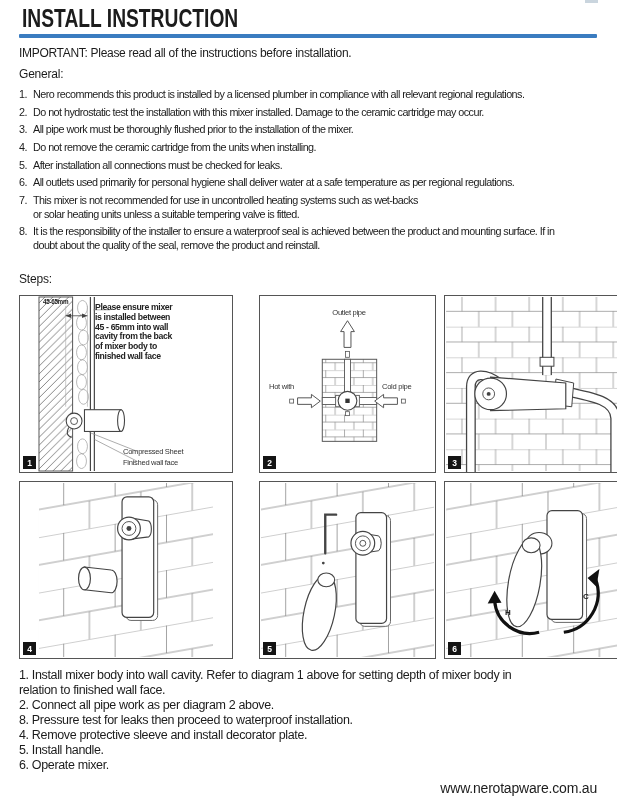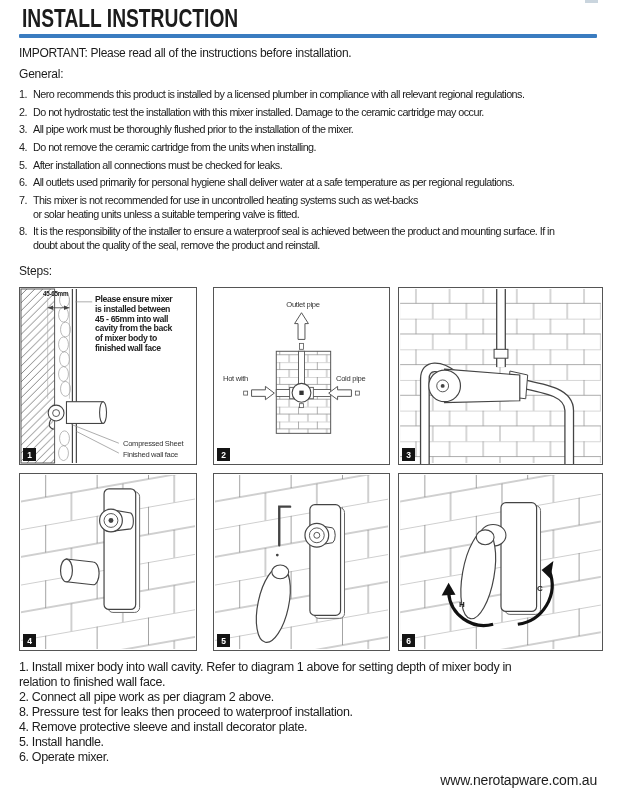--- a/index.html
+++ b/index.html
@@ -8,24 +8,24 @@
   .inner{padding:0 20px 0 19px;}
   .title{margin:5px 0 2px 3px;font-size:26px;font-weight:bold;line-height:27px;
          letter-spacing:0px;transform:scaleX(.74);transform-origin:left center;white-space:nowrap;}
   .rule{height:4px;width:578px;border-radius:1px;}
   .important{margin-top:8px;font-size:12px;letter-spacing:-.3px;}
   .sect{margin-top:7px;font-size:12px;letter-spacing:-.2px;}
   .glist{margin-top:7px;}
   .grow{display:flex;margin-bottom:4.2px;font-size:10.8px;letter-spacing:-.55px;line-height:13.5px;}
   .gnum{width:14px;flex:none;}
   .gtxt{white-space:pre;}
-  .steps-head{margin-top:12px;margin-bottom:9px;font-size:12px;letter-spacing:-.2px;}
+  .steps-head{margin-top:20px;margin-bottom:9px;font-size:12px;letter-spacing:-.2px;}
   .drow{display:flex;margin-bottom:8px;}
   .panel{position:relative;border:1.2px solid #555;background:#fff;box-sizing:border-box;height:178px;flex:none;}
-  .p-a{width:178px;margin-right:16px;}
+  .p-a{width:214px;margin-right:26px;}
   .p-b{width:177px;margin-right:8px;}
   .p-c{width:205px;}
   .panel svg{position:absolute;left:0;top:0;width:100%;height:100%;}
   .ov{position:absolute;color:#222;}
   .badge{position:absolute;left:3px;bottom:3px;width:13px;height:13px;background:#141414;color:#fff;
          font-size:8.5px;font-weight:bold;display:flex;align-items:center;justify-content:center;}
   .note{font-weight:bold;font-size:8.7px;line-height:9.7px;letter-spacing:-.35px;white-space:pre-line;color:#222;}
   .dlabel{font-size:7.6px;letter-spacing:-.3px;color:#333;}
   .dim{font-size:6.3px;font-weight:bold;letter-spacing:-.3px;color:#222;}
   .hc{font-size:8px;font-weight:bold;color:#222;}

